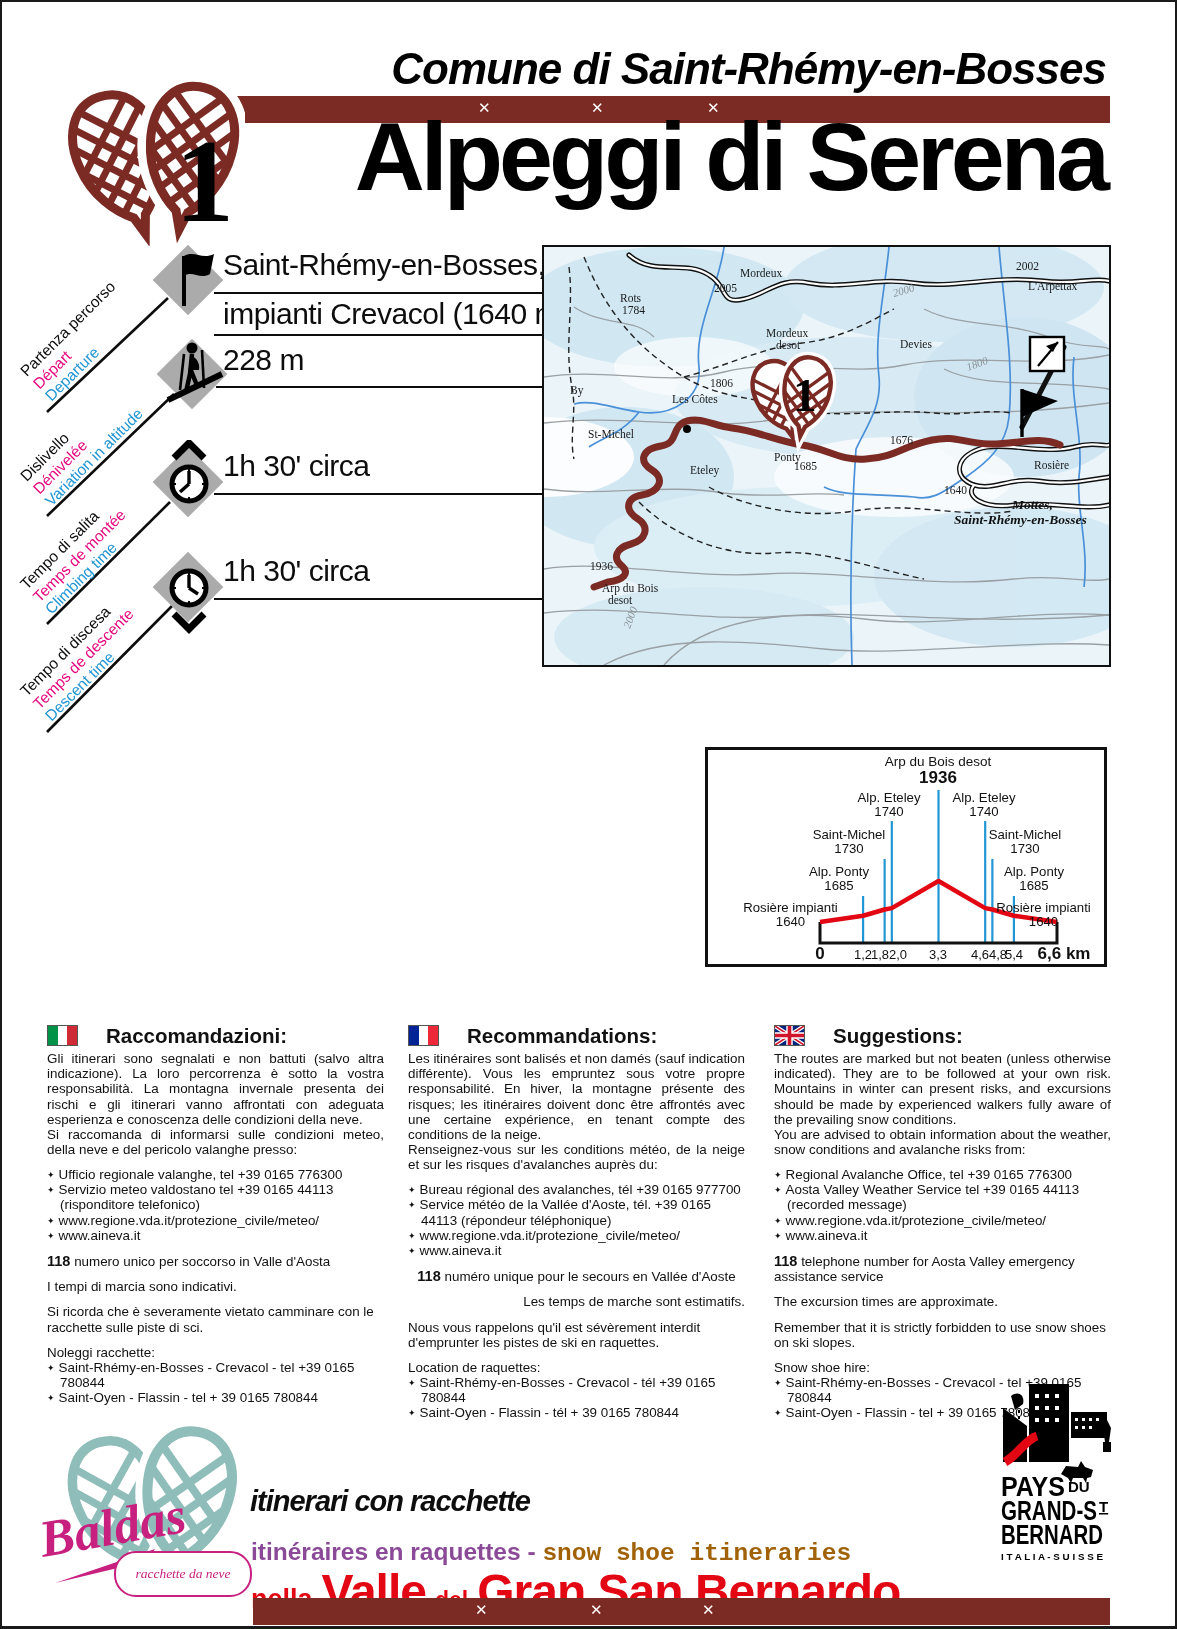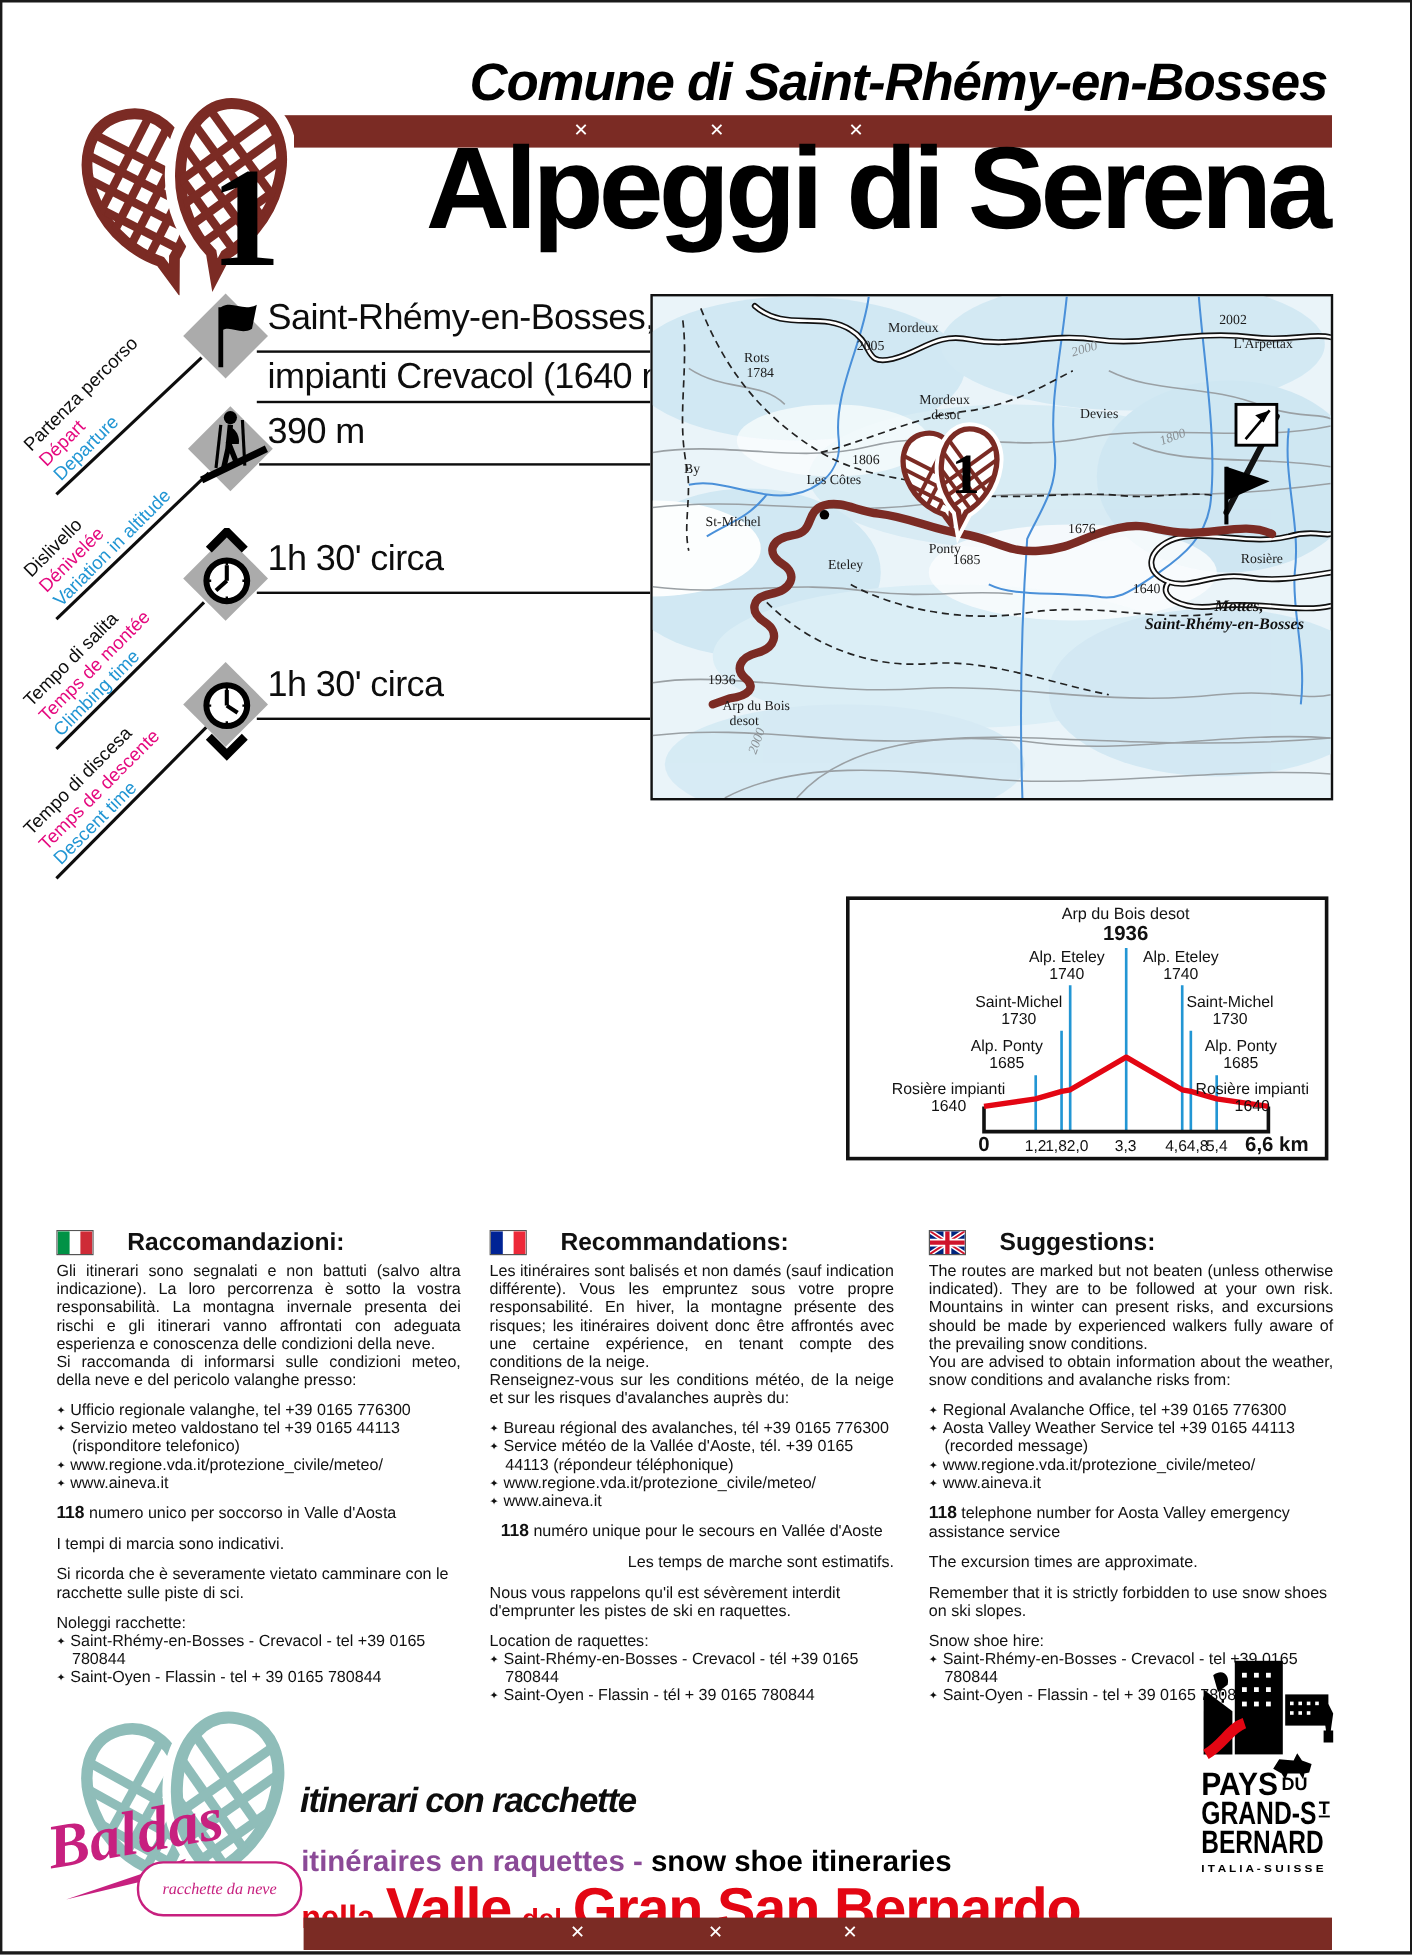--- a/index.html
+++ b/index.html
@@ -45,21 +45,21 @@
   .flag{width:31px;height:21px;display:inline-block;border:1px solid #555;box-sizing:border-box;flex:0 0 auto;}
   .col p{margin:0 0 0 0;}
   .col .gap{height:10px;}
   ul.blist{list-style:none;margin:0;padding:0;text-align:left;}
   ul.blist li{padding-left:13px;text-indent:-13px;}
   ul.blist li::before{content:"✦";font-size:9px;vertical-align:1px;padding-right:4px;}
   .b118{font-weight:bold;font-size:14.5px;}
   
   #foot-line1{left:248px;top:1483px;font-size:29px;font-weight:bold;letter-spacing:-1px;color:#0d0d0d;font-style:italic;}
   #foot-line2{left:249px;top:1536px;font-size:24.5px;font-weight:bold;}
-  #foot-line2 .fr{color:#8B4A97;} #foot-line2 .sep{color:#8B4A97;} #foot-line2 .en{color:#000000;}
+  #foot-line2 .fr{color:#8B4A97;} #foot-line2 .sep{color:#8B4A97;} #foot-line2 .en{color:#a16207;font-family:Liberation Mono, monospace;}
   #foot-line3{left:249px;top:1562px;color:#E30613;display:flex;align-items:baseline;gap:9px;white-space:nowrap;}
   #foot-line3 .sm{font-size:27px;font-weight:bold;}
   #foot-line3 .xs{font-size:23px;font-weight:bold;}
   #foot-line3 .lg{font-size:48px;font-weight:bold;letter-spacing:-1px;}
   #pill{left:112px;top:1549px;width:134px;height:42px;border:2px solid #C7207F;border-radius:22px;
         background:#fff;display:flex;align-items:center;justify-content:center;}
   #pill span{color:#C7207F;font-style:italic;font-size:13.5px;font-family:"Liberation Serif",serif;white-space:nowrap;}
 </style>
 </head>
 <body>
@@ -135,21 +135,21 @@
 
   <div class="diamond" style="left:165px;top:347px"></div>
   <svg class="abs" style="left:162px;top:334px" width="60" height="70" viewBox="0 0 60 70">
     <circle cx="28" cy="12" r="5.5" fill="#000"></circle>
     <path d="M28,18 L26,38 L22,56 M26,32 L34,52" stroke="#000" stroke-width="4.5" fill="none"></path>
     <path d="M28,20 C33,22 36,28 35,34 L25,34 Z" fill="#000"></path>
     <line x1="38" y1="14" x2="40" y2="52" stroke="#000" stroke-width="2.6"></line>
     <line x1="20" y1="18" x2="16" y2="54" stroke="#000" stroke-width="2.6"></line>
     <line x1="4" y1="64" x2="58" y2="38" stroke="#000" stroke-width="6"></line>
   </svg>
-  <div class="row-value" style="left:221px;top:341px">390 m</div>
+  <div class="row-value" style="left:221px;top:341px">228 m</div>
   <div class="u-line" style="left:214px;top:384px;width:326px"></div>
   <div class="diag-labels" style="left:52px;top:455px">
     <span class="lab-it">Dislivello</span>
     <span class="lab-fr">Dénivelée</span>
     <span class="lab-en">Variation in altitude</span>
   </div>
 
   <div class="diamond" style="left:161px;top:455px"></div>
   <svg class="abs" style="left:156px;top:438px" width="62" height="86" viewBox="0 0 62 86">
     <path d="M16,18 L31,3 L46,18" fill="none" stroke="#000" stroke-width="7"></path>
@@ -407,21 +407,21 @@
             <rect width="29" height="19" fill="#fff"></rect>
             <rect width="10" height="19" fill="#002395"></rect>
             <rect x="19" width="10" height="19" fill="#ED2939"></rect>
           </svg>
       </span>
       <span class="col-title">Recommandations:</span>
     </div>
     <p><span>Les itinéraires sont balisés et non damés (sauf indication différente). Vous les empruntez sous votre propre responsabilité. En hiver, la montagne présente des risques; les itinéraires doivent donc être affrontés avec une certaine expérience, en tenant compte des conditions de la neige.</span><br><span>Renseignez-vous sur les conditions météo, de la neige et sur les risques d'avalanches auprès du:</span></p>
     <div class="gap"></div>
     <ul class="blist">
-      <li>Bureau régional des avalanches, tél +39 0165 776300</li>
+      <li>Bureau régional des avalanches, tél +39 0165 977700</li>
       <li>Service météo de la Vallée d'Aoste, tél. +39 0165 44113 (répondeur téléphonique)</li>
       <li>www.regione.vda.it/protezione_civile/meteo/</li>
       <li>www.aineva.it</li>
     </ul>
     <div class="gap"></div>
     <p style="text-align:center"><span class="b118">118</span><span> numéro unique pour le secours en Vallée d'Aoste</span></p>
     <div class="gap"></div>
     <p style="text-align:right">Les temps de marche sont estimatifs.</p>
     <div class="gap"></div>
     <p style="text-align:left">Nous vous rappelons qu'il est sévèrement interdit d'emprunter les pistes de ski en raquettes.</p>

